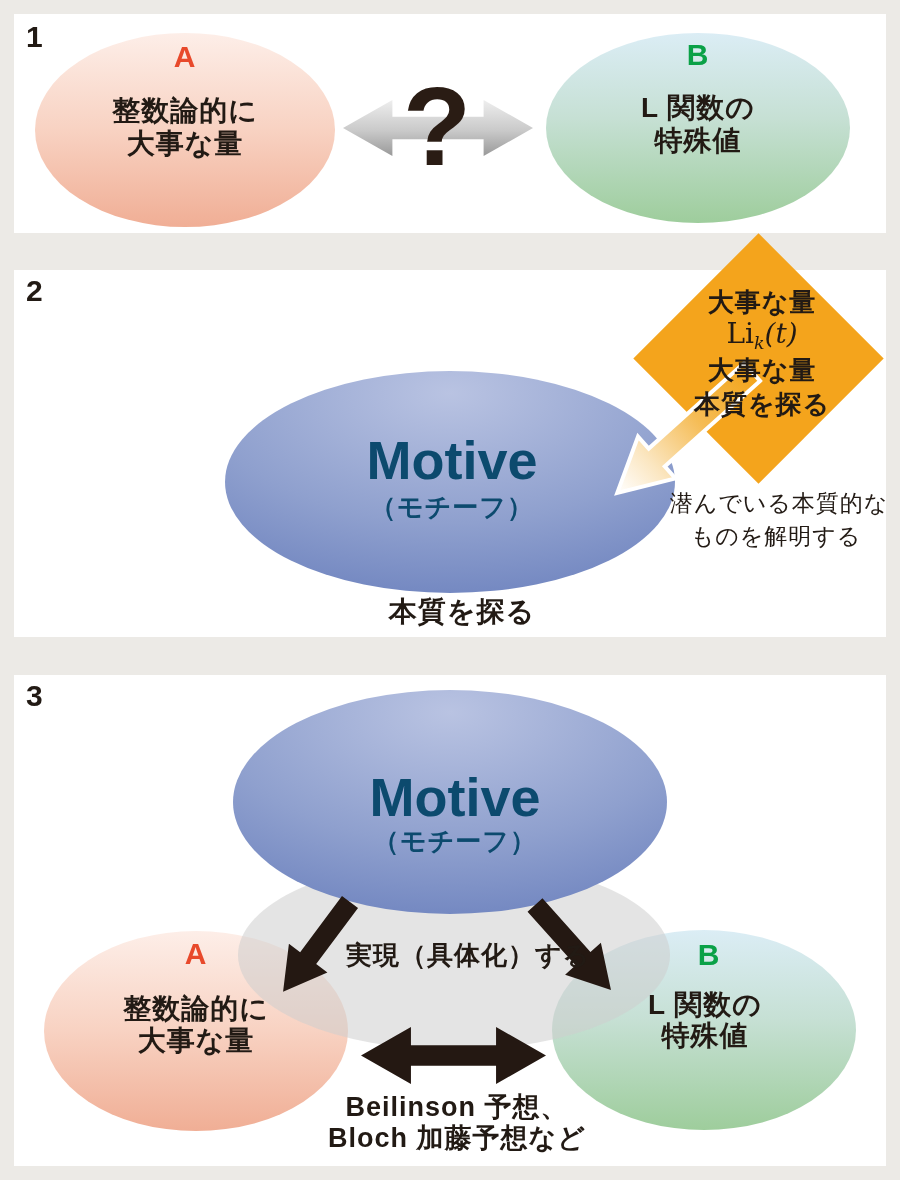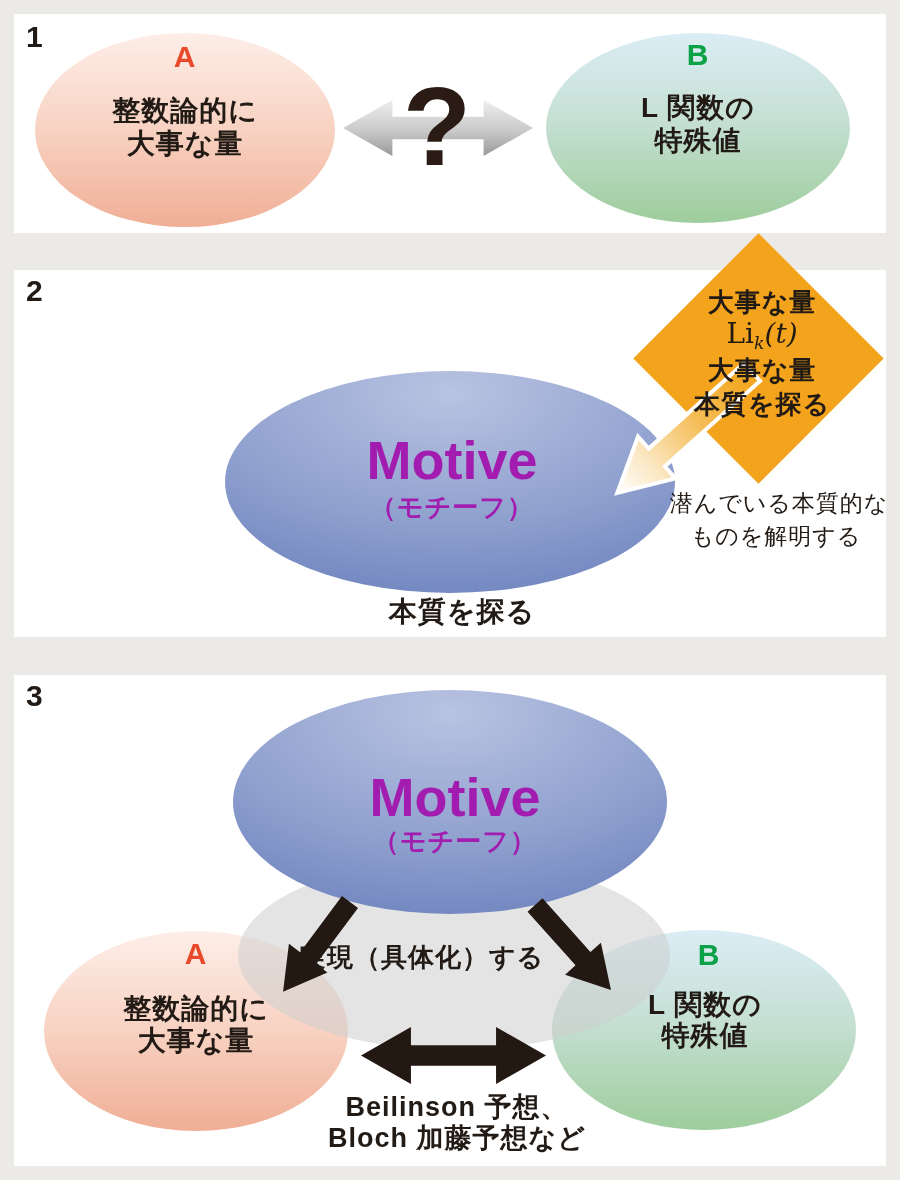--- a/index.html
+++ b/index.html
@@ -40,21 +40,21 @@
     white-space:nowrap;font-weight:700;letter-spacing:1px;line-height:1;
   }
   .num{position:absolute;z-index:5;font-size:30px;font-weight:700;line-height:1;}
   .f28{font-size:28px;}
   .f27{font-size:27px;}
   .f26{font-size:26px;}
   .f23{font-size:23px;font-weight:400;}
   .f30{font-size:30px;}
   .labA{color:#E8492B;}
   .labB{color:#0AA147;}
-  .white{color:#a21caf;}
+  .white{color:#0c4a6e;}
   .title{font-size:54px;letter-spacing:0;}
   .qmark{font-size:112px;font-weight:800;color:#2A1C14;letter-spacing:0;}
   .math{font-family:"DejaVu Serif","Liberation Serif",serif;font-size:28px;font-weight:400;letter-spacing:0;}
   .math sub{font-size:0.62em;font-style:italic;}
   .math .ital{font-style:italic;}
 </style>
 </head>
 <body>
 
 <div class="panel" style="left:14px;top:14px;width:872px;height:219px;"></div>
@@ -109,21 +109,21 @@
     <path d="M0,-10 L70,-10 L70,-24 L112,0 L70,24 L70,10 L0,10 Z" fill="#241812"></path>
   </g>
   <g transform="translate(535,905) rotate(48.2)">
     <path d="M0,-10 L72,-10 L72,-24 L114,0 L72,24 L72,10 L0,10 Z" fill="#241812"></path>
   </g>
 </svg>
 
 <div class="num" style="left:26px;top:681px;">3</div>
 <div class="t white title" style="left:455px;top:797px;">Motive</div>
 <div class="t white f26" style="left:455px;top:841px;">（モチーフ）</div>
-<div class="t f26" style="left:422px;top:957px;">実現（具体化）する</div>
+<div class="t f26" style="left:468px;top:957px;font-family:Liberation Mono, monospace;">実現（具体化）する</div>
 <div class="t f30 labA" style="left:196px;top:954px;">A</div>
 <div class="t f28" style="left:196px;top:1009px;">整数論的に</div>
 <div class="t f28" style="left:196px;top:1041px;">大事な量</div>
 <div class="t f30 labB" style="left:709px;top:955px;">B</div>
 <div class="t f28" style="left:705px;top:1005px;">L 関数の</div>
 <div class="t f28" style="left:705px;top:1036px;">特殊値</div>
 <div class="t f27" style="left:457px;top:1107px;">Beilinson 予想、</div>
 <div class="t f27" style="left:457px;top:1138px;">Bloch 加藤予想など</div>
 
 </body></html>

